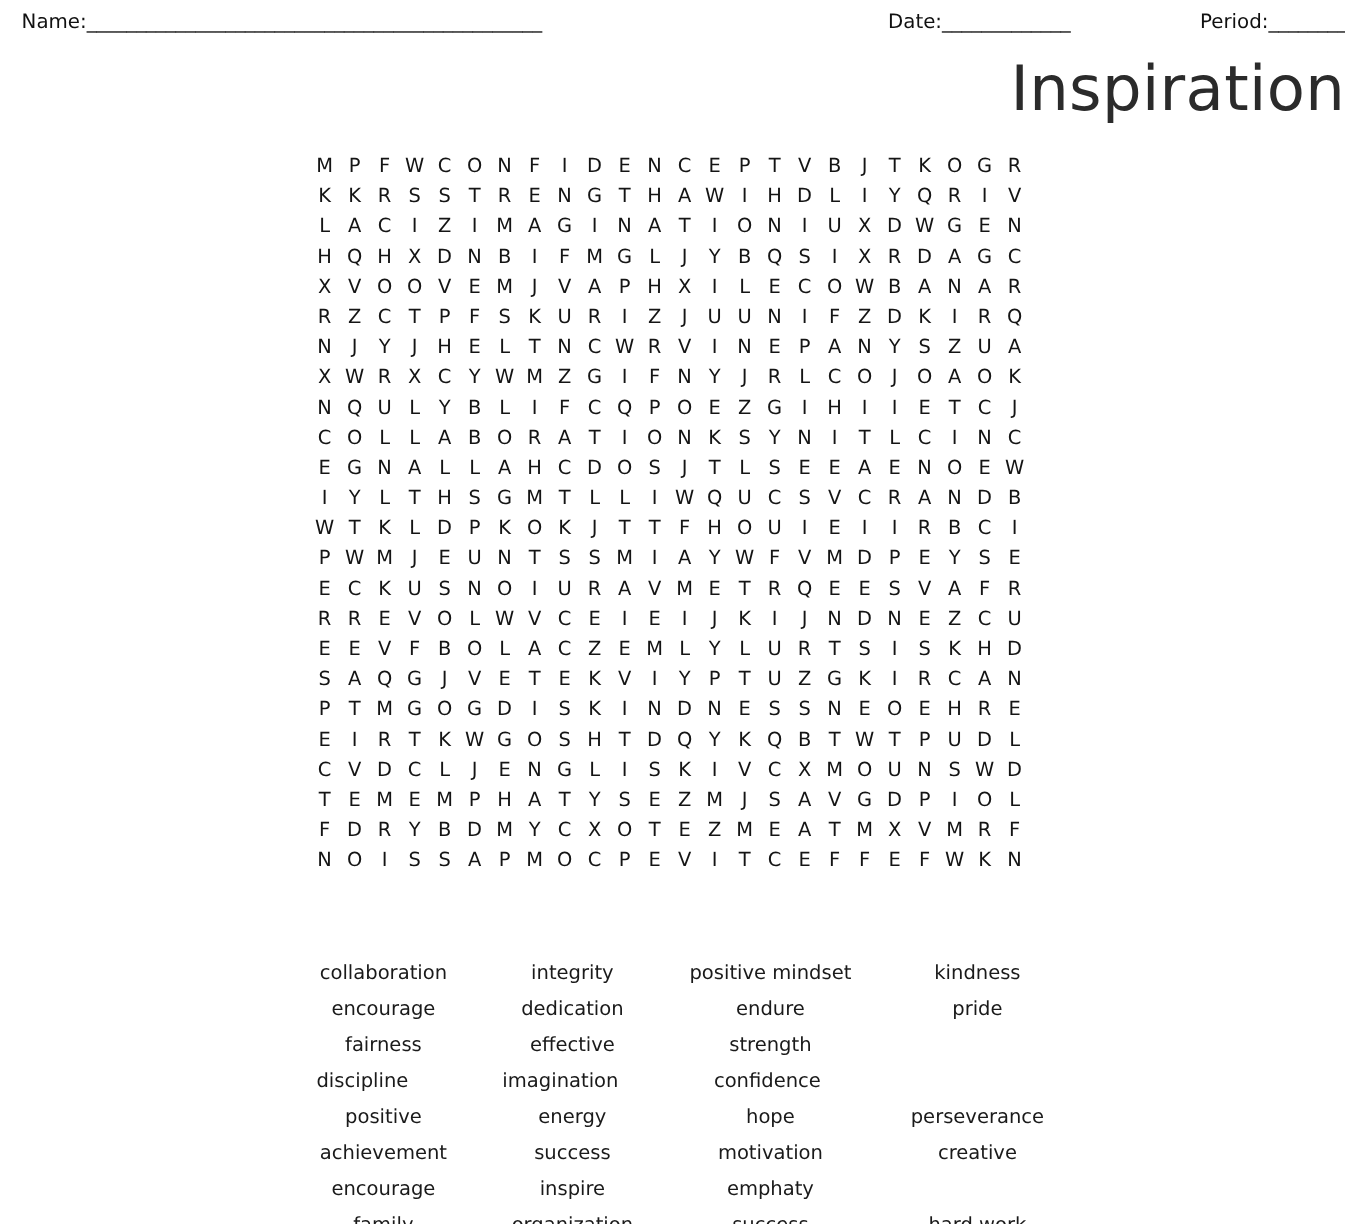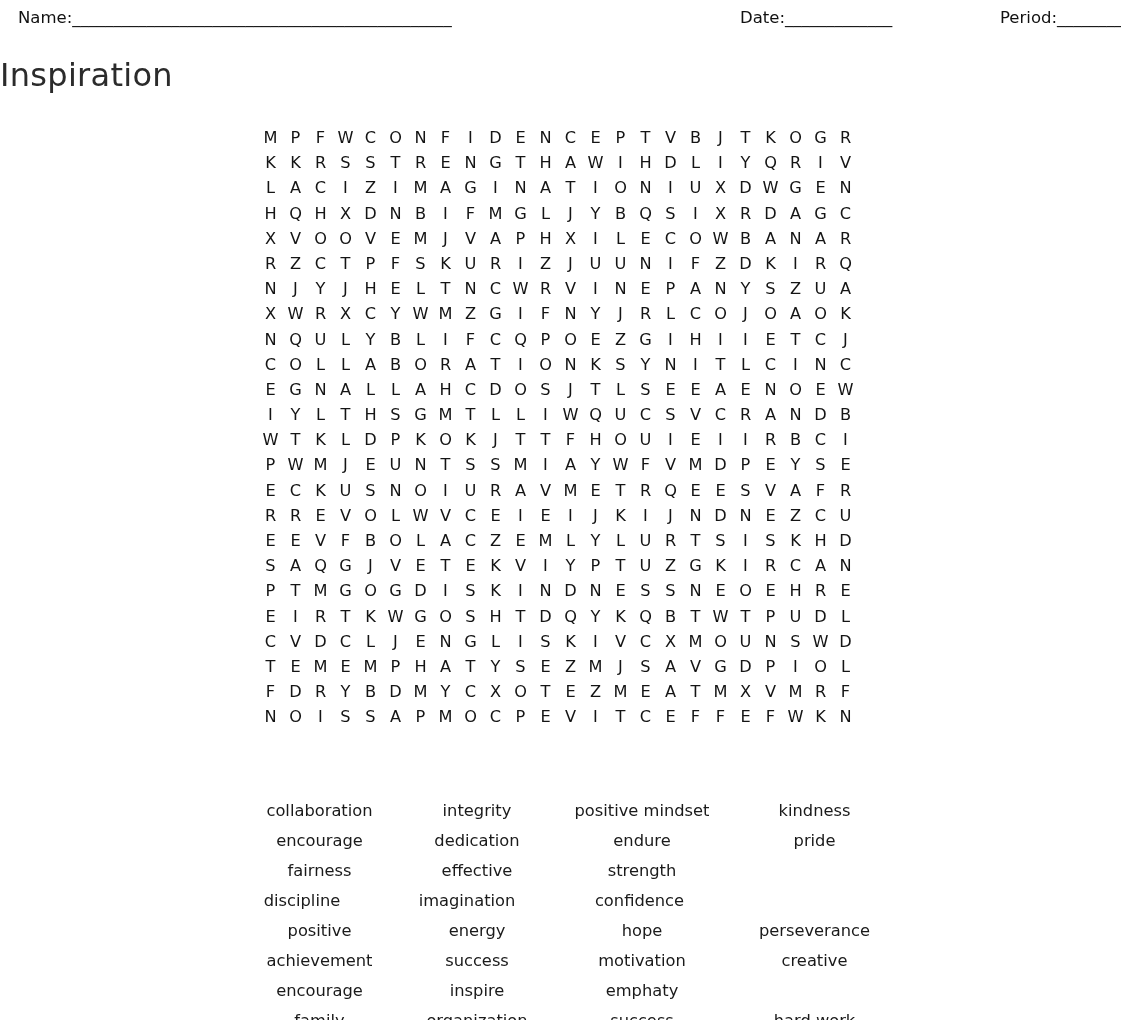--- a/index.html
+++ b/index.html
@@ -41,22 +41,22 @@
   #field-name  { left: 6px;   top: 8px; }
   #field-date  { left: 728px; top: 8px; }
   #field-period{ left: 988px; top: 8px; }
 
   
   #puzzle-title {
     position: absolute;
     top: 50px;
     left: 0;
     width: 1121px;
-    text-align: left;
-    font-size: 32px;
+    text-align: right;
+    font-size: 52px;
     font-weight: 400;
     color: #2b2b2b;
     letter-spacing: 0.3px;
     line-height: 50px;
   }
 
   
   #letter-grid {
     position: absolute;
     top: 125px;

